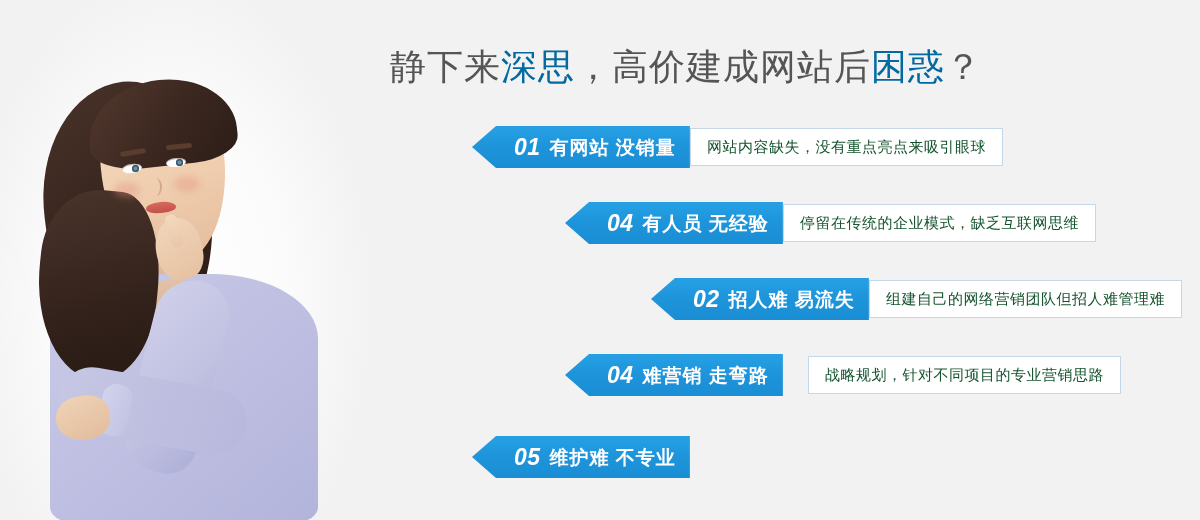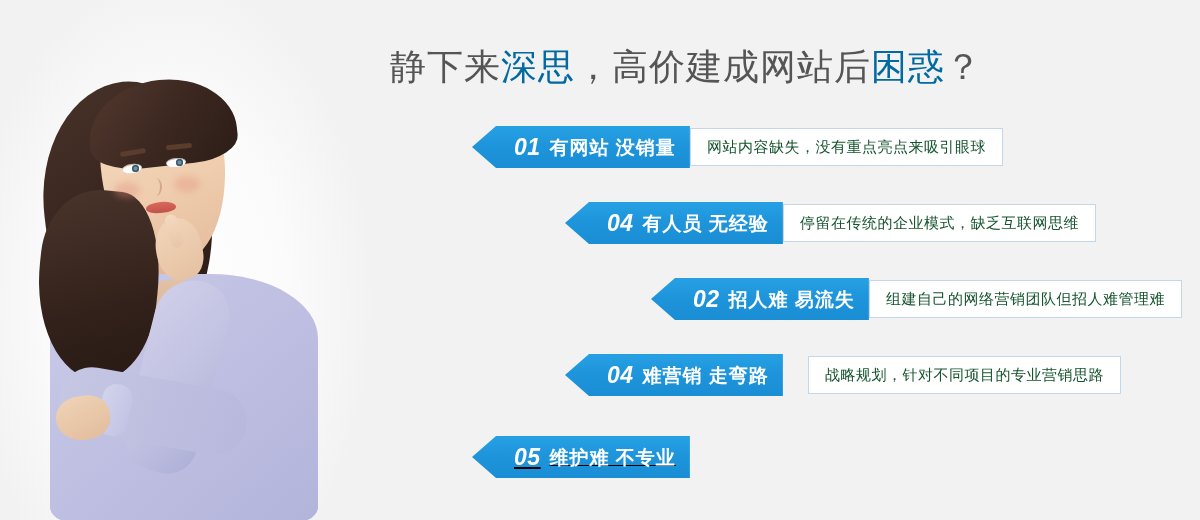--- a/index.html
+++ b/index.html
@@ -374,21 +374,21 @@
     </div>
 
     <div class="row" style="left:565px; top:354px;gap:25px;">
       <div class="tag">
         <span class="tag-num">04</span>
         <span class="tag-title">难营销 走弯路</span>
       </div>
       <div class="desc">战略规划，针对不同项目的专业营销思路</div>
     </div>
 
-    <div class="row" style="left:472px; top:436px;text-decoration:underline;">
+    <div class="row" style="left:472px; top:436px;">
       <div class="tag">
         <span class="tag-num">05</span>
         <span class="tag-title">维护难 不专业</span>
       </div>
     </div>
 
   </div>
 </div>
 
 </body></html>

